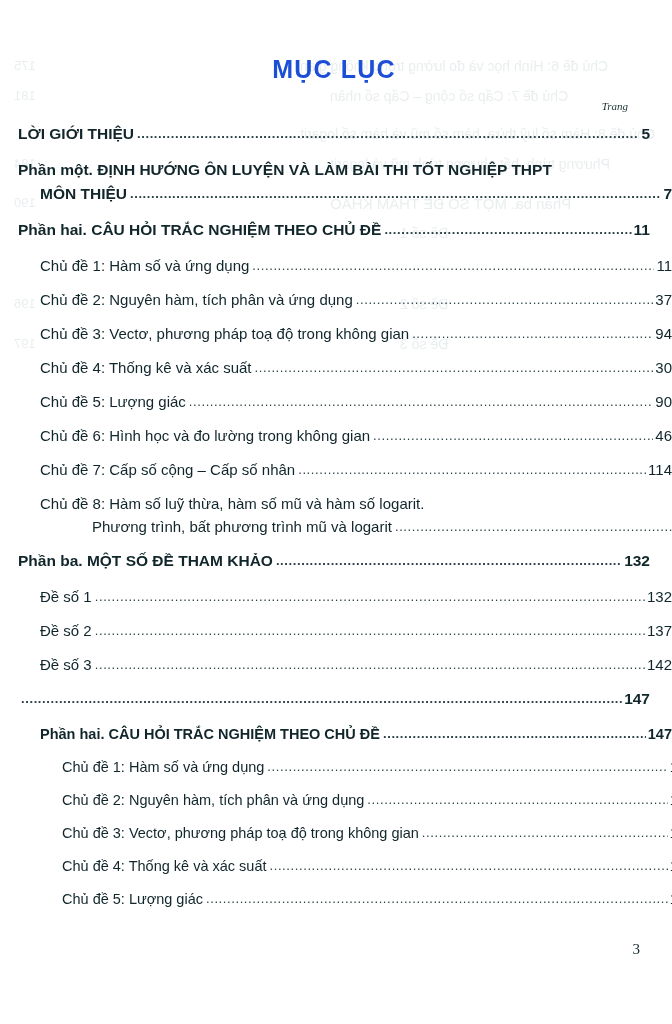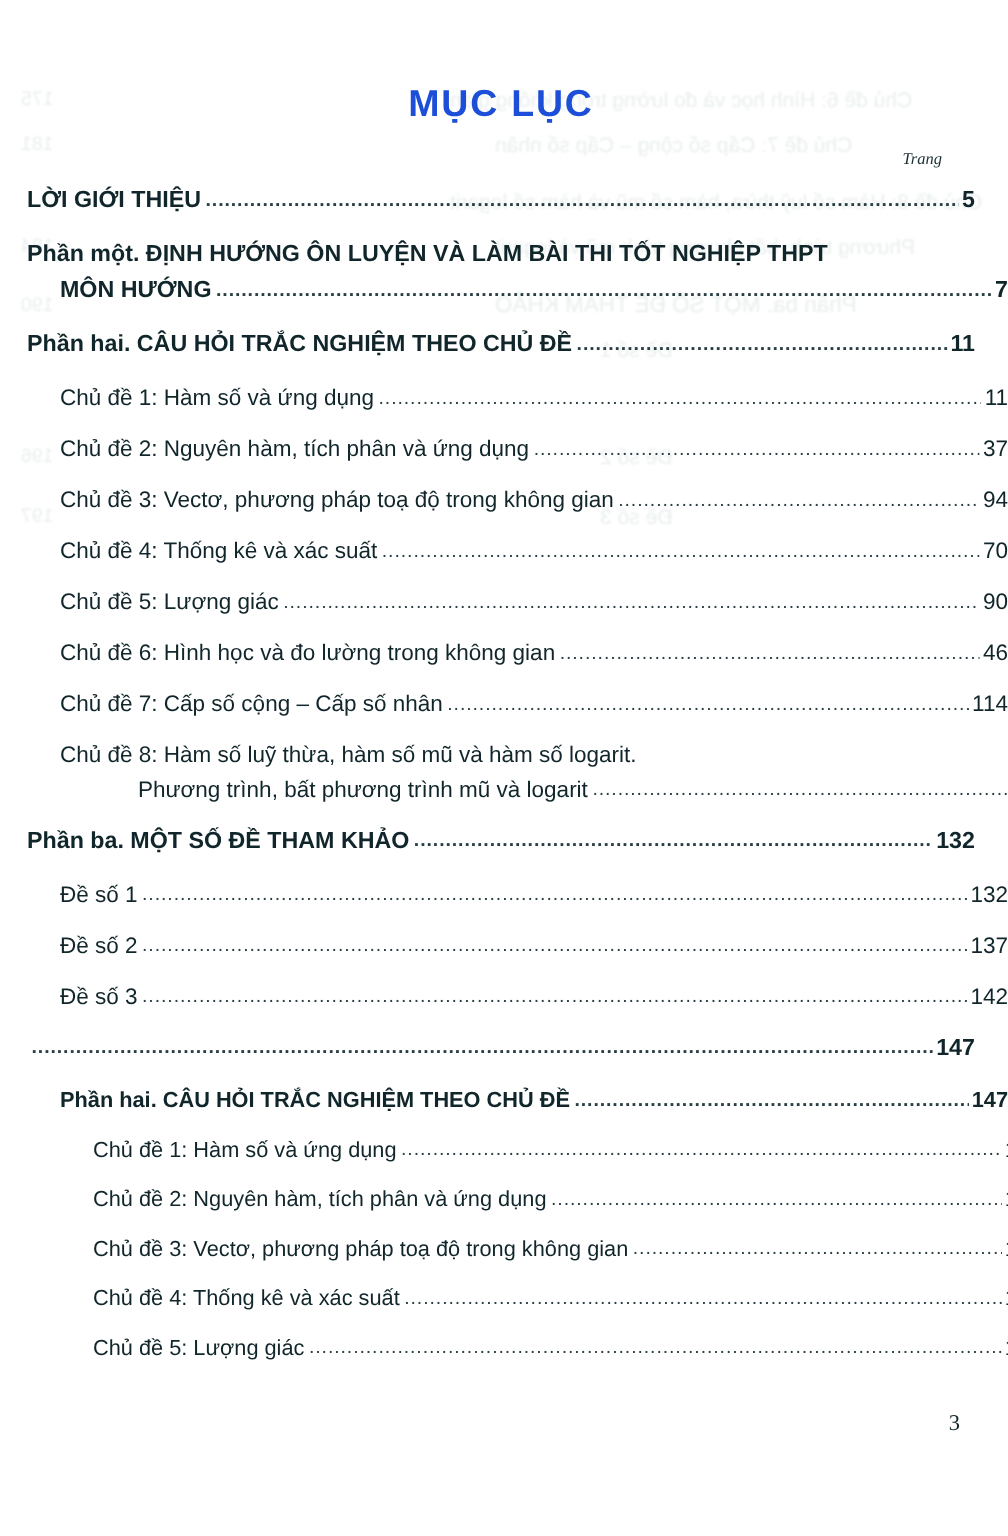--- a/index.html
+++ b/index.html
@@ -194,21 +194,21 @@
         <span class="label">LỜI GIỚI THIỆU</span>
         <span class="leader">...............................................................................................................................................................</span>
         <span class="page-num">5</span>
       </div>
       <div class="row lvl0 noleader no-gap">
         <span class="label">Phần một. ĐỊNH HƯỚNG ÔN LUYỆN VÀ LÀM BÀI THI TỐT NGHIỆP THPT</span>
         <span class="leader">...............................................................................................................................................................</span>
         <span class="page-num"></span>
       </div>
       <div class="row lvl0-cont">
-        <span class="label">MÔN HƯỚNG</span>
+        <span class="label">MÔN THIỆU</span>
         <span class="leader">...............................................................................................................................................................</span>
         <span class="page-num">7</span>
       </div>
       <div class="row lvl0">
         <span class="label">Phần hai. CÂU HỎI TRẮC NGHIỆM THEO CHỦ ĐỀ</span>
         <span class="leader">...............................................................................................................................................................</span>
         <span class="page-num">11</span>
       </div>
       <div class="row lvl1">
         <span class="label">Chủ đề 1: Hàm số và ứng dụng</span>
@@ -221,21 +221,21 @@
         <span class="page-num">37</span>
       </div>
       <div class="row lvl1">
         <span class="label">Chủ đề 3: Vectơ, phương pháp toạ độ trong không gian</span>
         <span class="leader">...............................................................................................................................................................</span>
         <span class="page-num">94</span>
       </div>
       <div class="row lvl1">
         <span class="label">Chủ đề 4: Thống kê và xác suất</span>
         <span class="leader">...............................................................................................................................................................</span>
-        <span class="page-num">70</span>
+        <span class="page-num">30</span>
       </div>
       <div class="row lvl1">
         <span class="label">Chủ đề 5: Lượng giác</span>
         <span class="leader">...............................................................................................................................................................</span>
         <span class="page-num">90</span>
       </div>
       <div class="row lvl1">
         <span class="label">Chủ đề 6: Hình học và đo lường trong không gian</span>
         <span class="leader">...............................................................................................................................................................</span>
         <span class="page-num">46</span>

